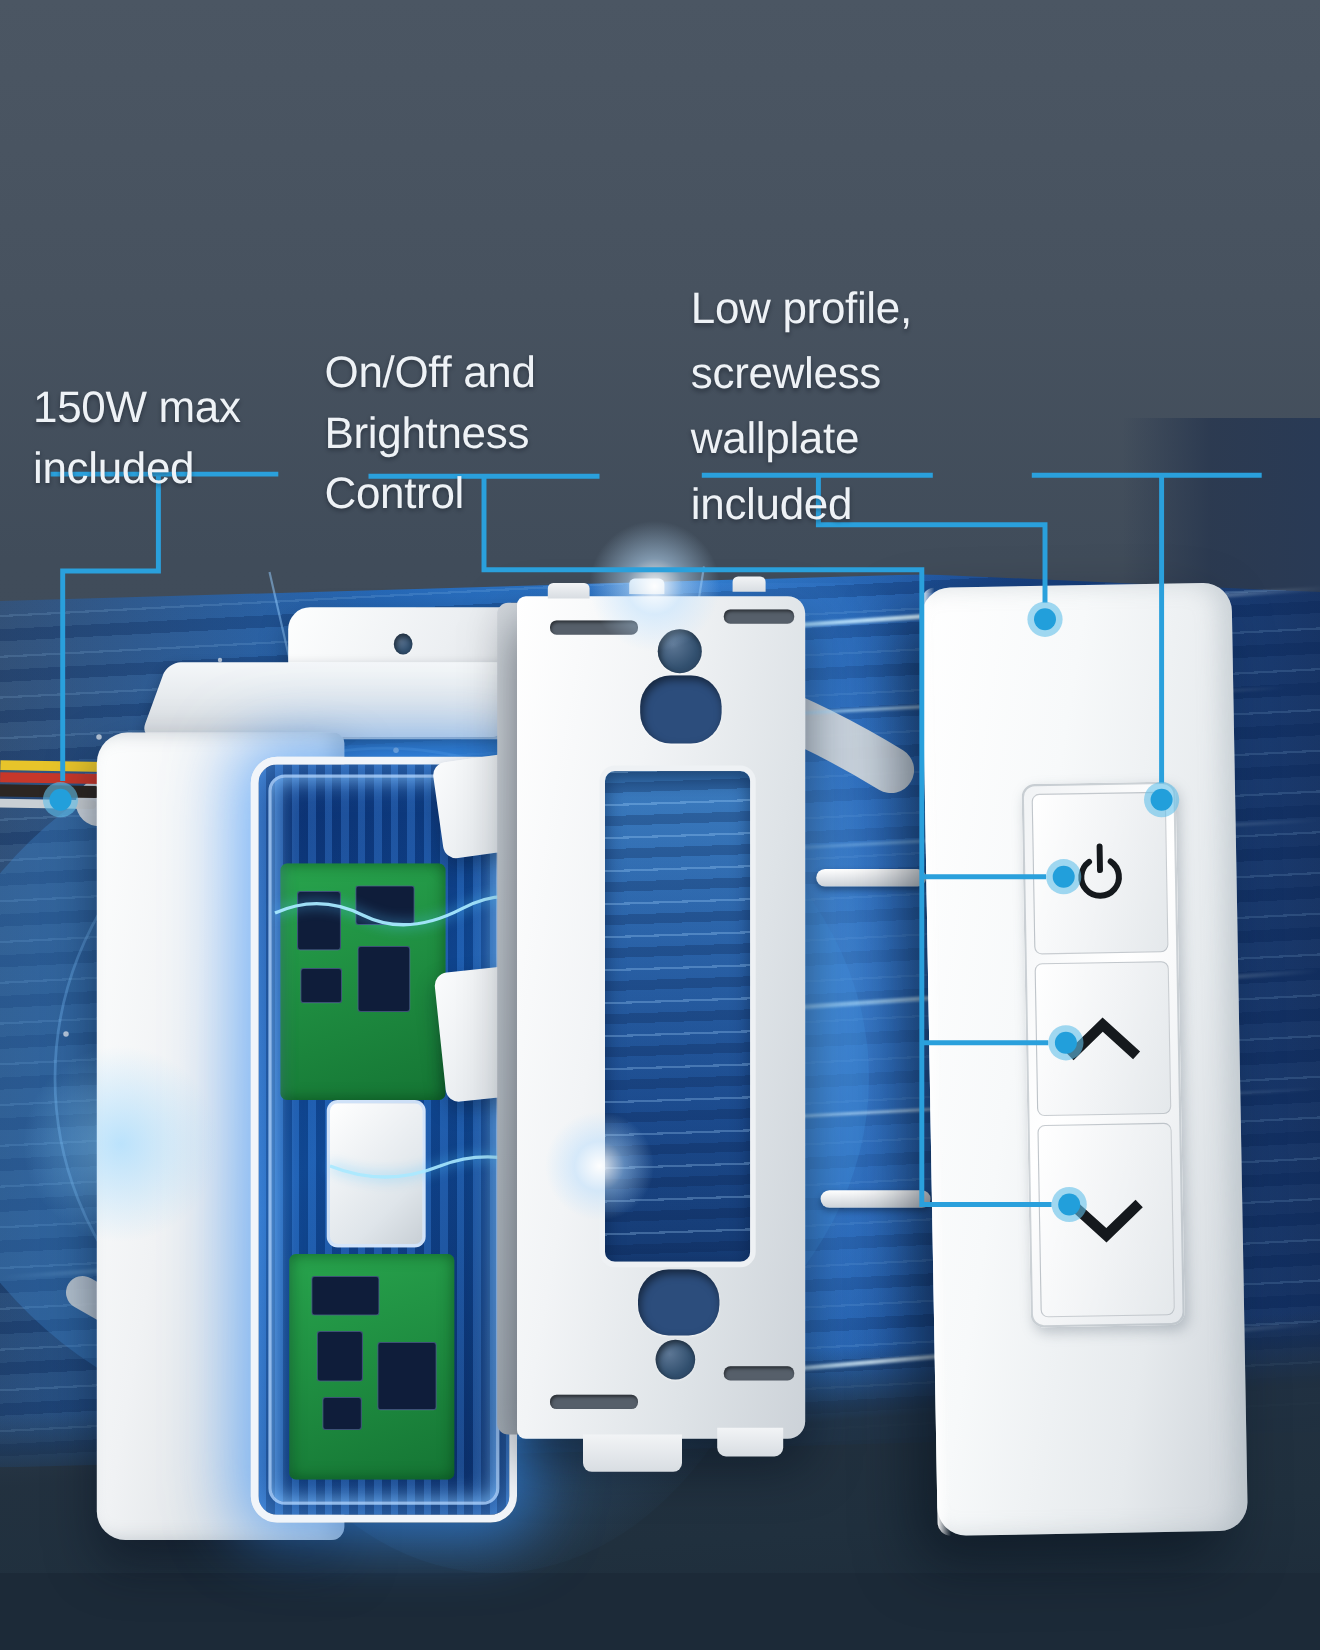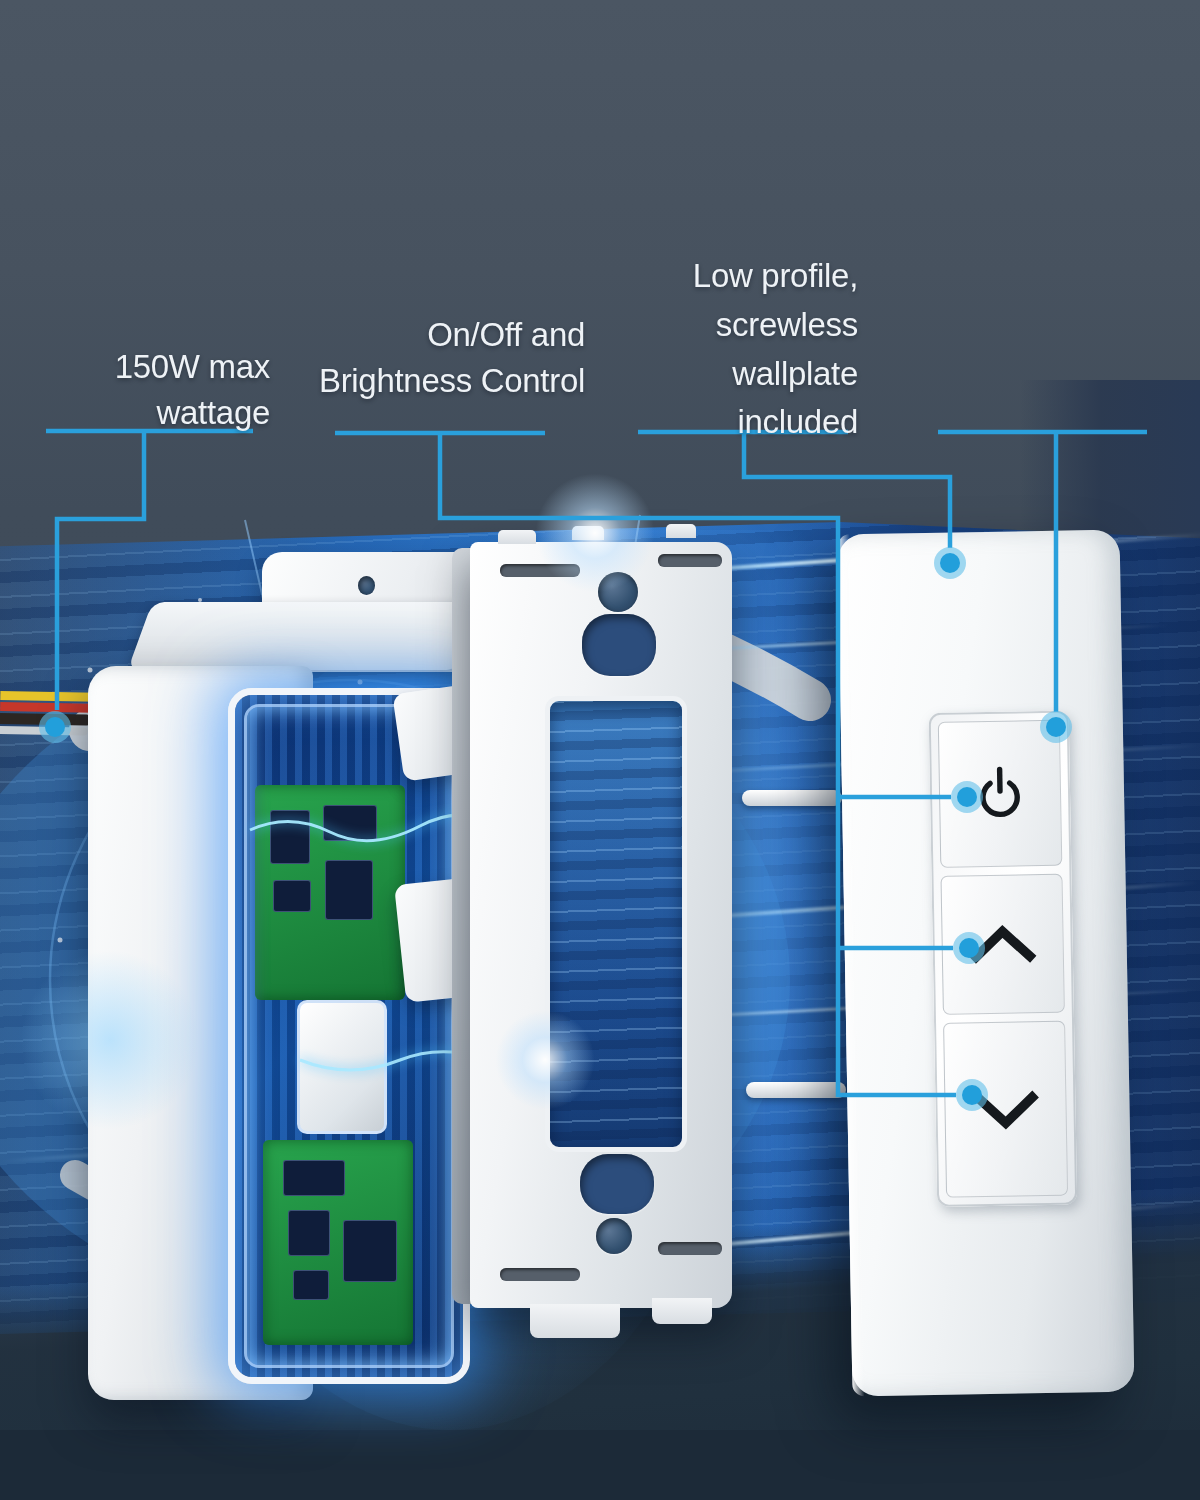--- a/index.html
+++ b/index.html
@@ -83,21 +83,21 @@
     background:linear-gradient(90deg,rgba(255,255,255,.95),rgba(255,255,255,0));}
   .rocker{position:absolute;left:88px;top:180px;width:140px;height:494px;border-radius:12px;
     background:linear-gradient(115deg,#f1f3f5,#ffffff 45%,#e2e6ea);
     box-shadow:inset 0 0 0 2px rgba(158,168,176,.5),3px 5px 12px rgba(110,122,134,.4);
     display:flex;flex-direction:column;padding:9px;box-sizing:border-box;gap:8px;}
   .rkbtn{border-radius:7px;border:1px solid rgba(150,158,166,.5);
     background:linear-gradient(105deg,#ffffff 0%,#f1f3f5 55%,#e4e8eb 100%);
     display:flex;align-items:center;justify-content:center;}
   .rkbtn svg{display:block;}
   
-  .callout-label{color:#eef2f6;font-size:33px;line-height:1.38;text-align:right;white-space:pre-line;
+  .callout-label{color:#eef2f6;font-size:40px;line-height:1.38;text-align:left;white-space:pre-line;
     letter-spacing:-.3px;text-shadow:0 2px 4px rgba(10,16,24,.4);}
   .title{left:0;top:78px;width:1200px;text-align:center;color:#F2A71B;font-weight:bold;font-size:70px;
     letter-spacing:-2px;word-spacing:-5px;white-space:nowrap;}
   .title span{display:inline-block;transform:scaleX(.78);transform-origin:center;
     text-shadow:3px 4px 4px rgba(22,28,38,.55);}
   svg.overlay{left:0;top:0;pointer-events:none;}
 </style>
 </head>
 <body>
 
@@ -247,21 +247,21 @@
       <circle cx="967" cy="797" r="16" fill="#63bfe9" opacity=".6"></circle>
         <circle cx="967" cy="797" r="10" fill="#229fdb"></circle>
       <circle cx="969" cy="948" r="16" fill="#63bfe9" opacity=".6"></circle>
         <circle cx="969" cy="948" r="10" fill="#229fdb"></circle>
       <circle cx="972" cy="1095" r="16" fill="#63bfe9" opacity=".6"></circle>
         <circle cx="972" cy="1095" r="10" fill="#229fdb"></circle>
     </g>
   </svg>
 
   <div class="abs callout-label" style="left:30px;top:344px;width:240px">150W max
-wattage</div>
+included</div>
   <div class="abs callout-label" style="left:295px;top:312px;width:290px">On/Off and
 Brightness Control</div>
   <div class="abs callout-label" style="left:628px;top:252px;width:230px;line-height:1.48">Low profile,
 screwless
 wallplate
 included</div>
 
 
 </div>
 

